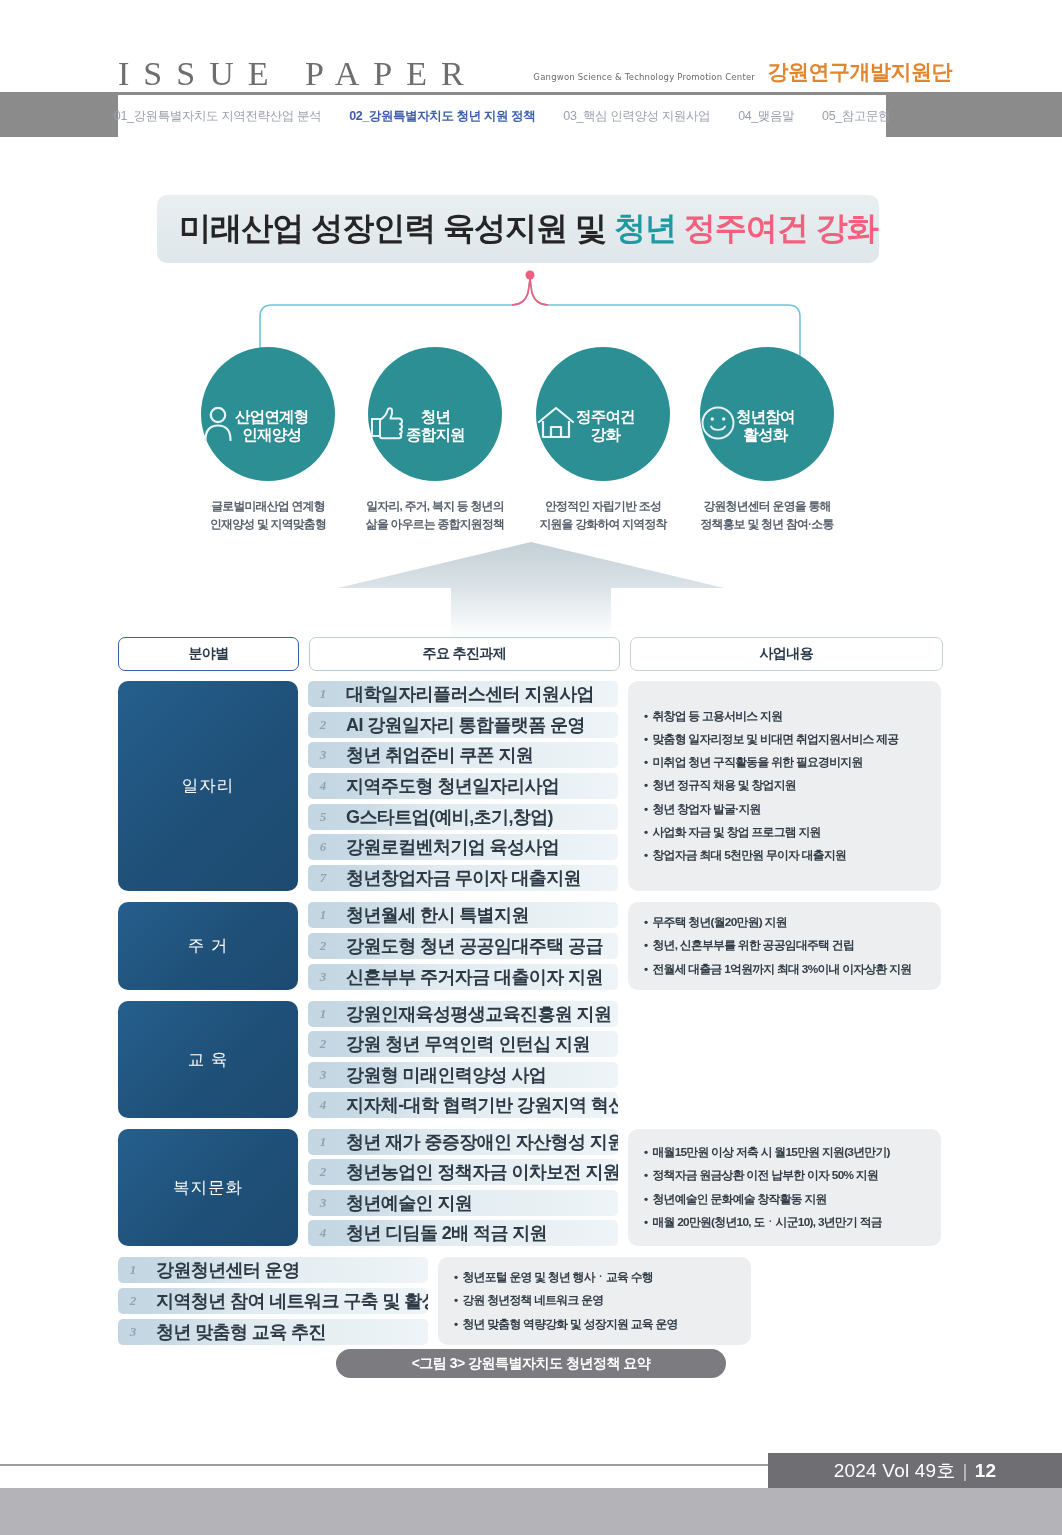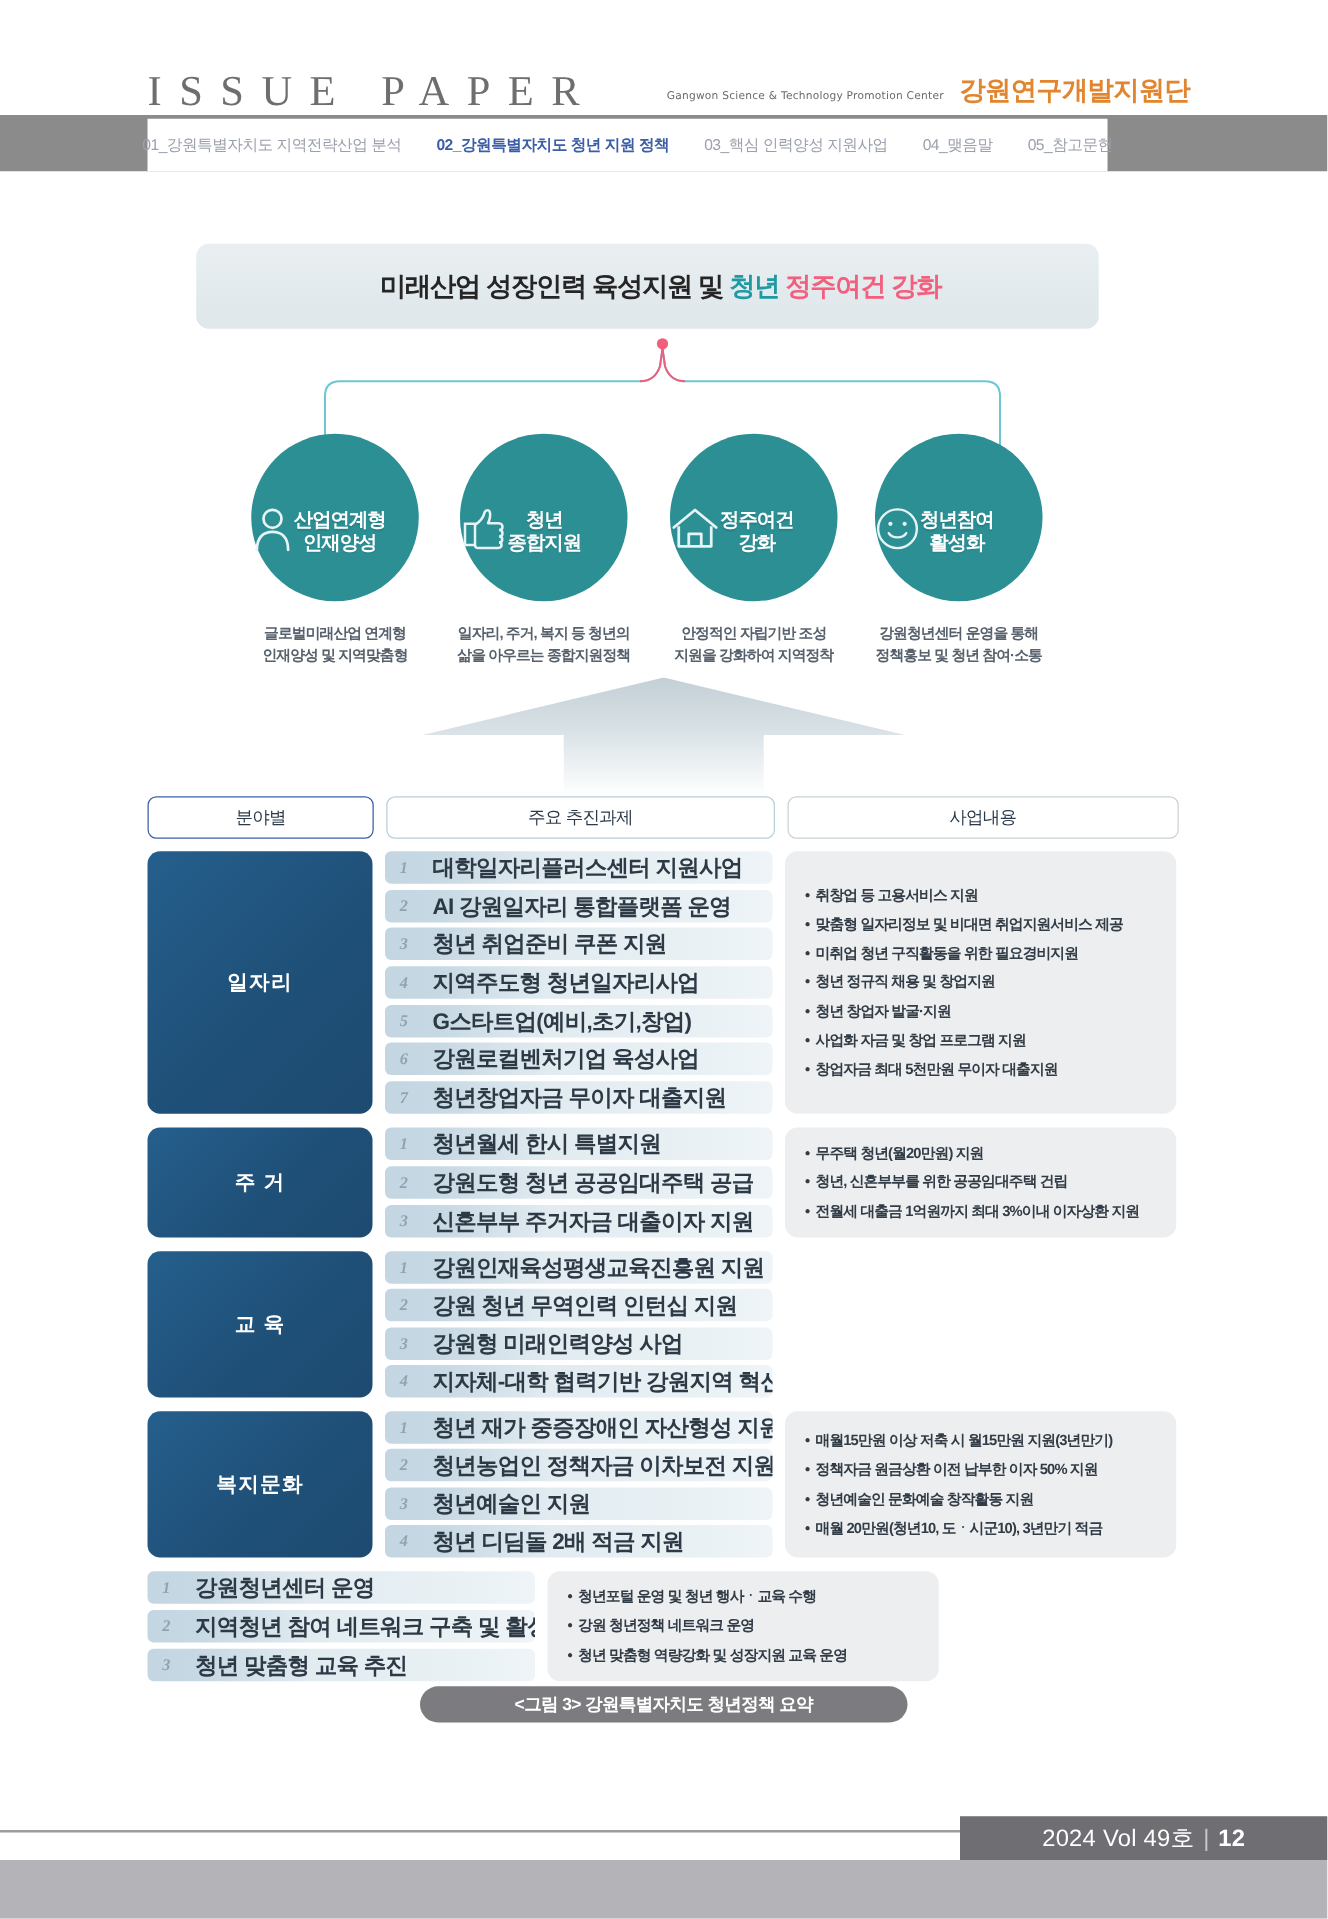--- a/index.html
+++ b/index.html
@@ -125,21 +125,21 @@
     top: 58px;
     width: 722px;
     height: 68px;
     border-radius: 10px;
     background: linear-gradient(180deg, #e9eff1 0%, #e3eaed 55%, #dfe7ea 100%);
     display: flex;
     align-items: center;
     justify-content: center;
   }
   .headline-text {
-    font-size: 21px;
+    font-size: 32px;
     font-weight: 700;
     letter-spacing: -1px;
     color: #252525;
     white-space: nowrap;
     margin-left: 21px;
   }
   .headline-text .teal { color: #1f9aa2; }
   .headline-text .pink { color: #f2607e; }
 
   
@@ -228,21 +228,21 @@
     margin-bottom: 10px;
   }
   .th {
     height: 32px;
     border-radius: 7px;
     background: #ffffff;
     display: flex;
     align-items: center;
     justify-content: center;
     font-size: 14px;
-    font-weight: 400;
+    font-weight: 700;
     color: #2a3a4a;
     letter-spacing: -0.6px;
   }
   .th-cat { width: 180px; border: 1.6px solid #3b5fa6; }
   .th-task { width: 310px; border: 1.4px solid #b7cfdd; }
   .th-desc { width: 313px; border: 1.4px solid #c9d2d8; }
 
   .trow {
     display: flex;
     gap: 10px;
@@ -250,21 +250,21 @@
   }
   .cat-cell {
     width: 180px;
     border-radius: 10px;
     background: linear-gradient(135deg, #255f8d 0%, #1f5078 55%, #1d4a70 100%);
     display: flex;
     align-items: center;
     justify-content: center;
     color: #ffffff;
     font-size: 16.5px;
-    font-weight: 700;
+    font-weight: 400;
     letter-spacing: 1px;
     flex: none;
   }
   .task-col {
     width: 310px;
     display: flex;
     flex-direction: column;
     justify-content: space-between;
     flex: none;
   }

